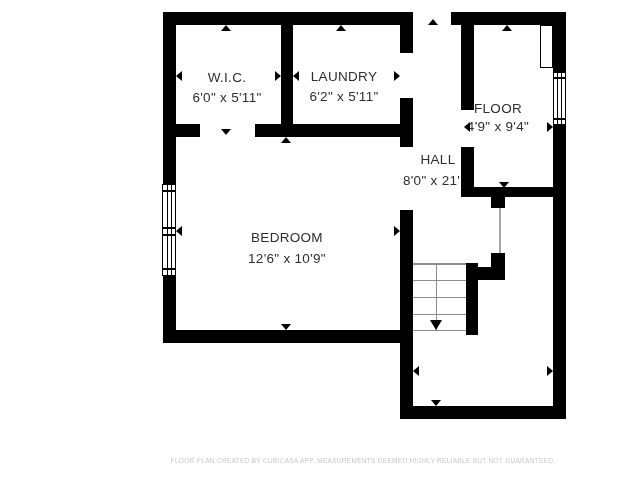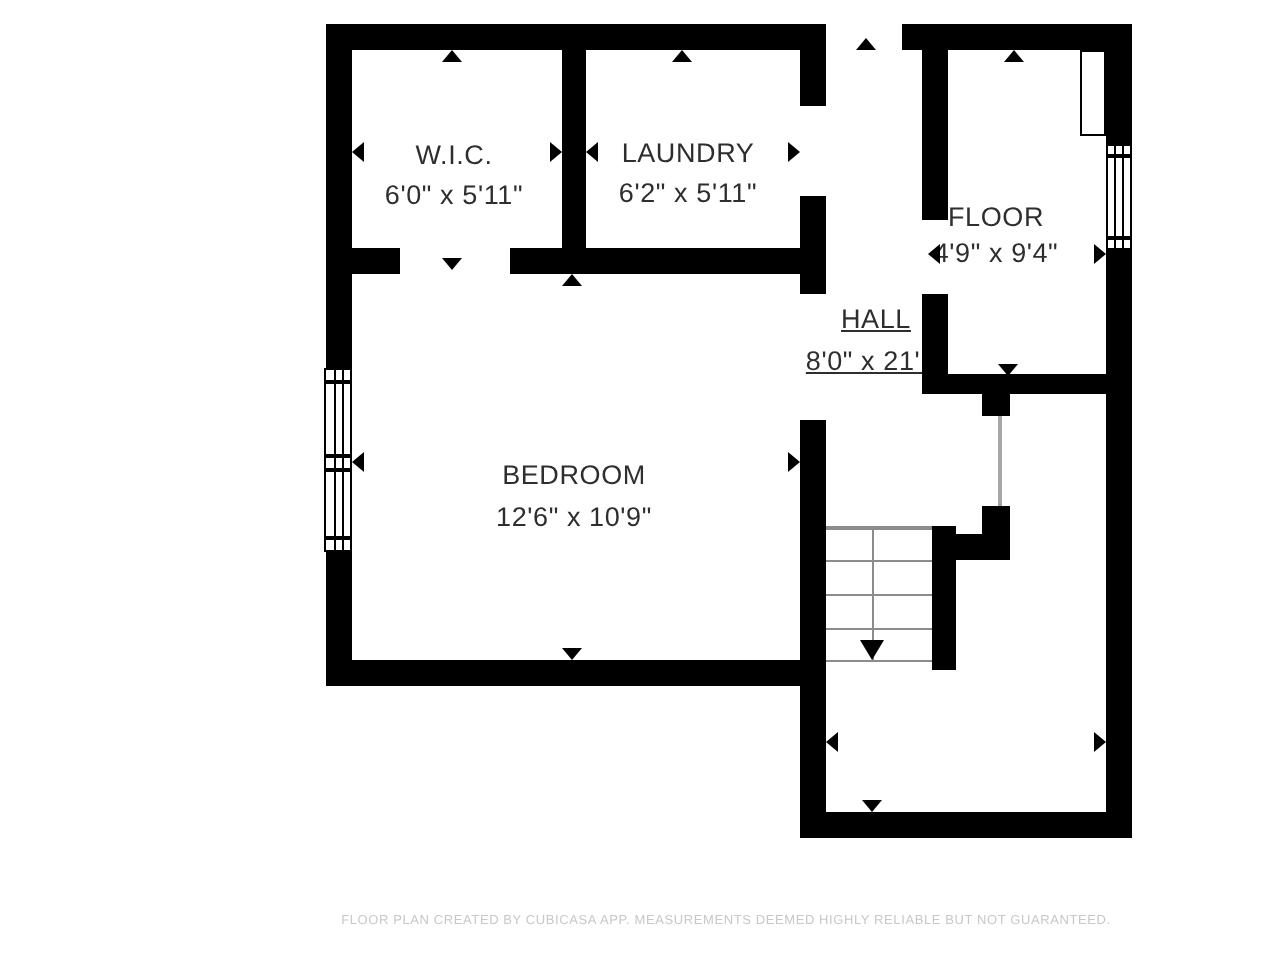--- a/index.html
+++ b/index.html
@@ -124,21 +124,21 @@
     <div class="room-dims">6'0" x 5'11"</div>
   </div>
   <div class="room-label" style="left:221px;top:67px;width:160px;">
     <div class="room-name">LAUNDRY</div>
     <div class="room-dims">6'2" x 5'11"</div>
   </div>
   <div class="room-label" style="left:375px;top:100px;width:160px;line-height:18px;">
     <div class="room-name">FLOOR</div>
     <div class="room-dims">4'9" x 9'4"</div>
   </div>
-  <div class="room-label" style="left:315px;top:149px;width:160px;line-height:21px;text-decoration:underline;">
+  <div class="room-label" style="left:315px;top:149px;width:160px;line-height:21px;">
     <div class="room-name">HALL</div>
     <div class="room-dims">8'0" x 21'1"</div>
   </div>
   <div class="room-label" style="left:164px;top:227px;width:160px;line-height:21px;">
     <div class="room-name">BEDROOM</div>
     <div class="room-dims">12'6" x 10'9"</div>
   </div>
 
   <div class="footer">FLOOR PLAN CREATED BY CUBICASA APP. MEASUREMENTS DEEMED HIGHLY RELIABLE BUT NOT GUARANTEED.</div>
 

